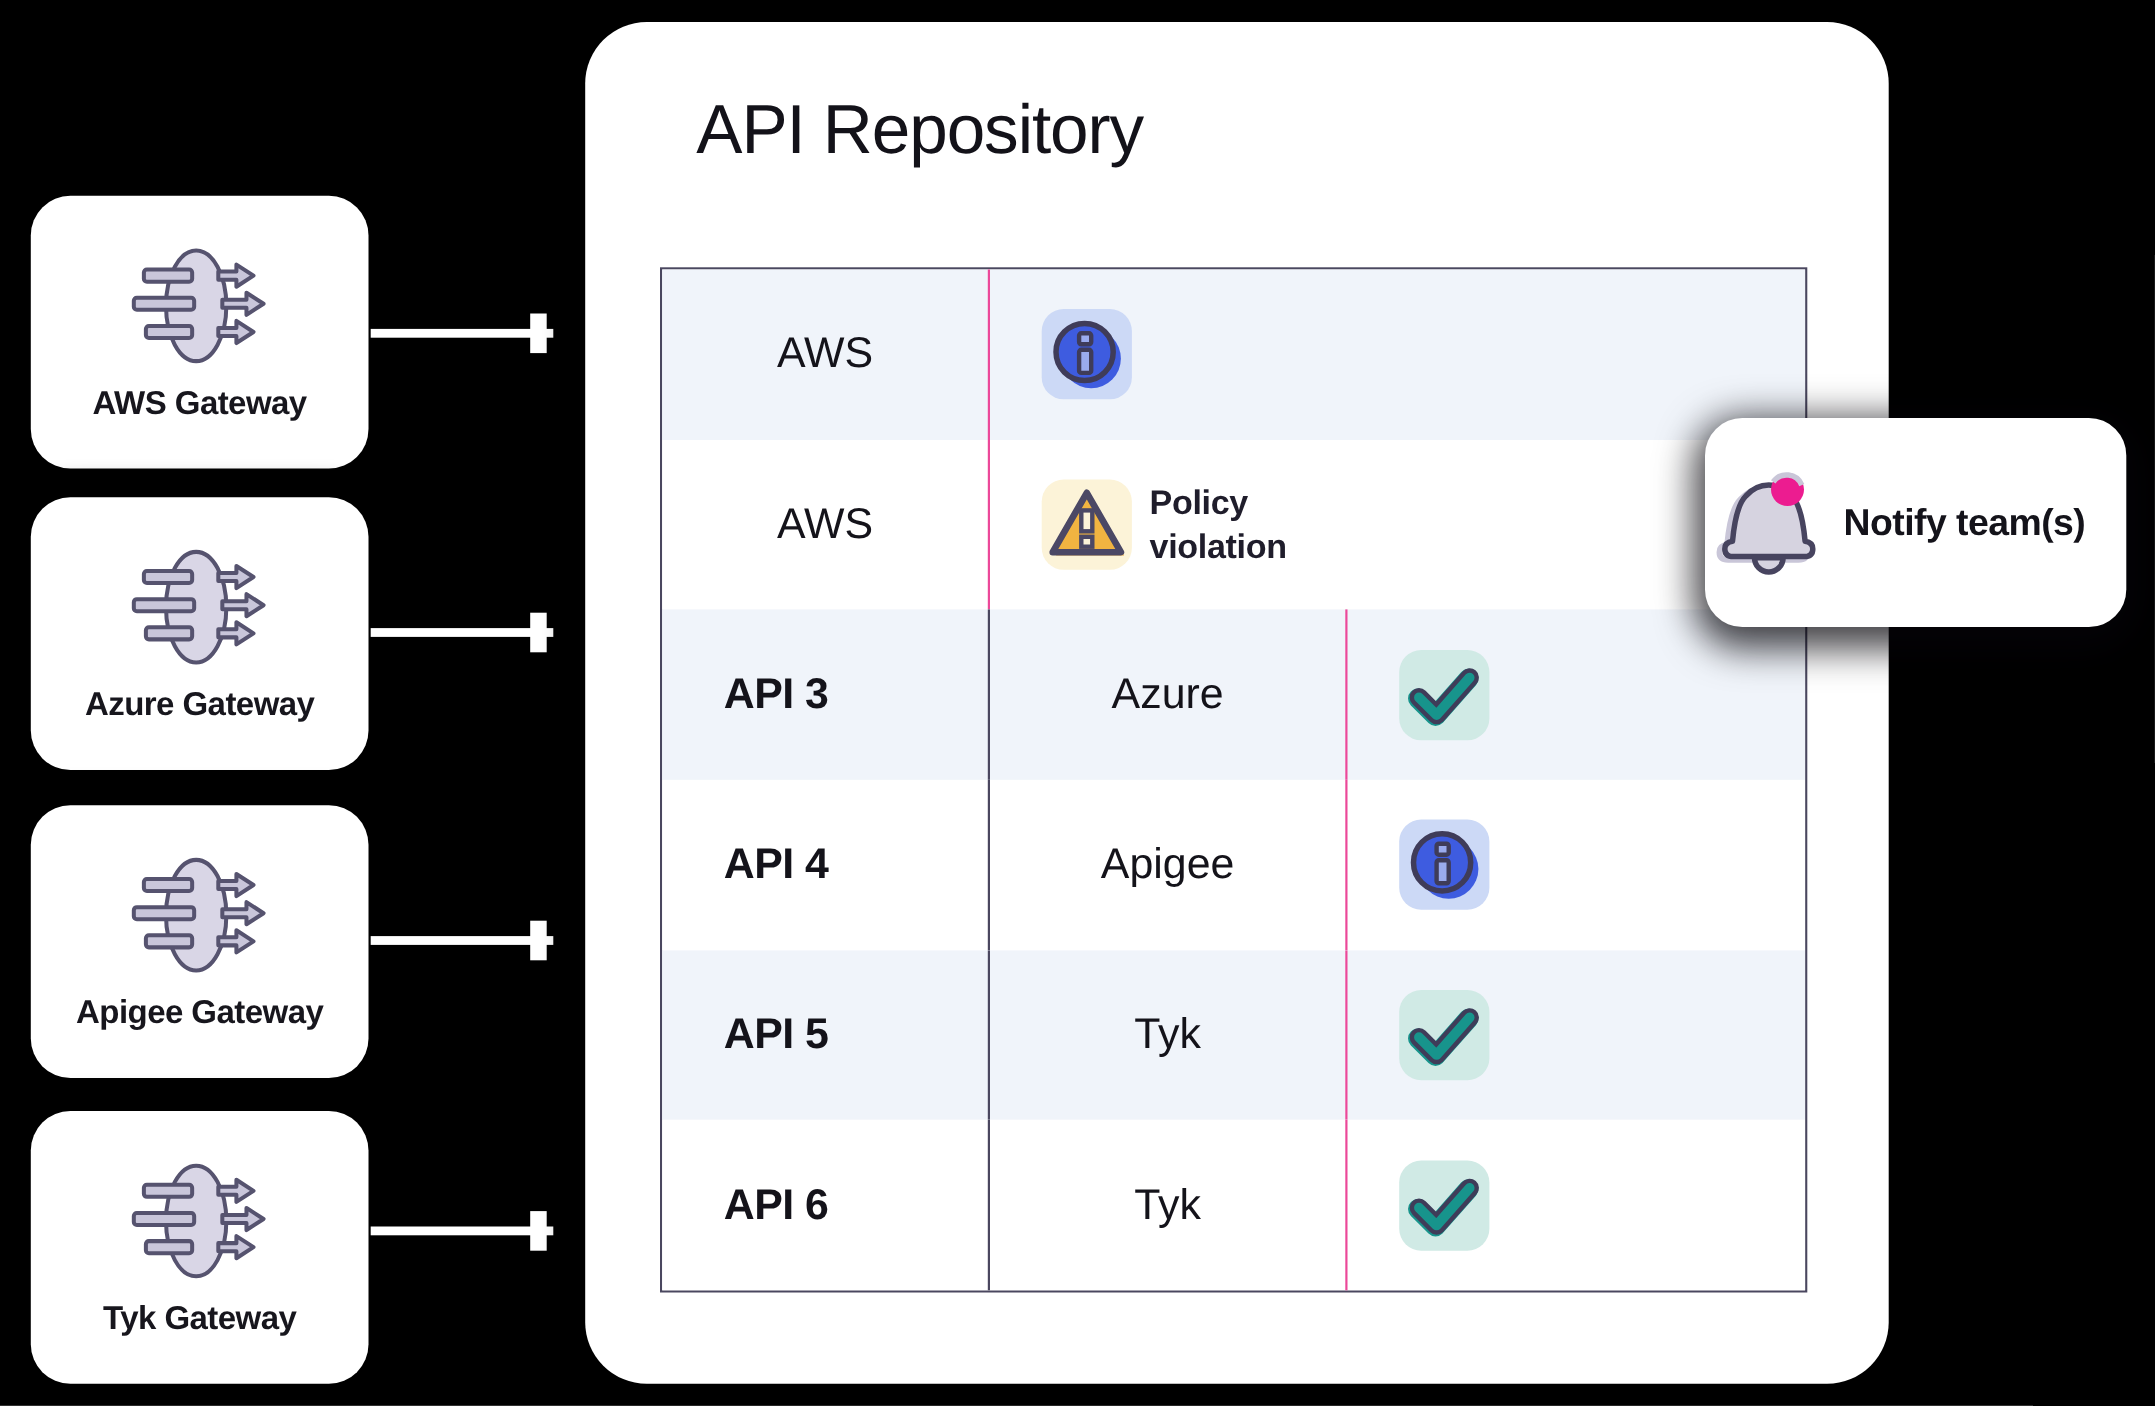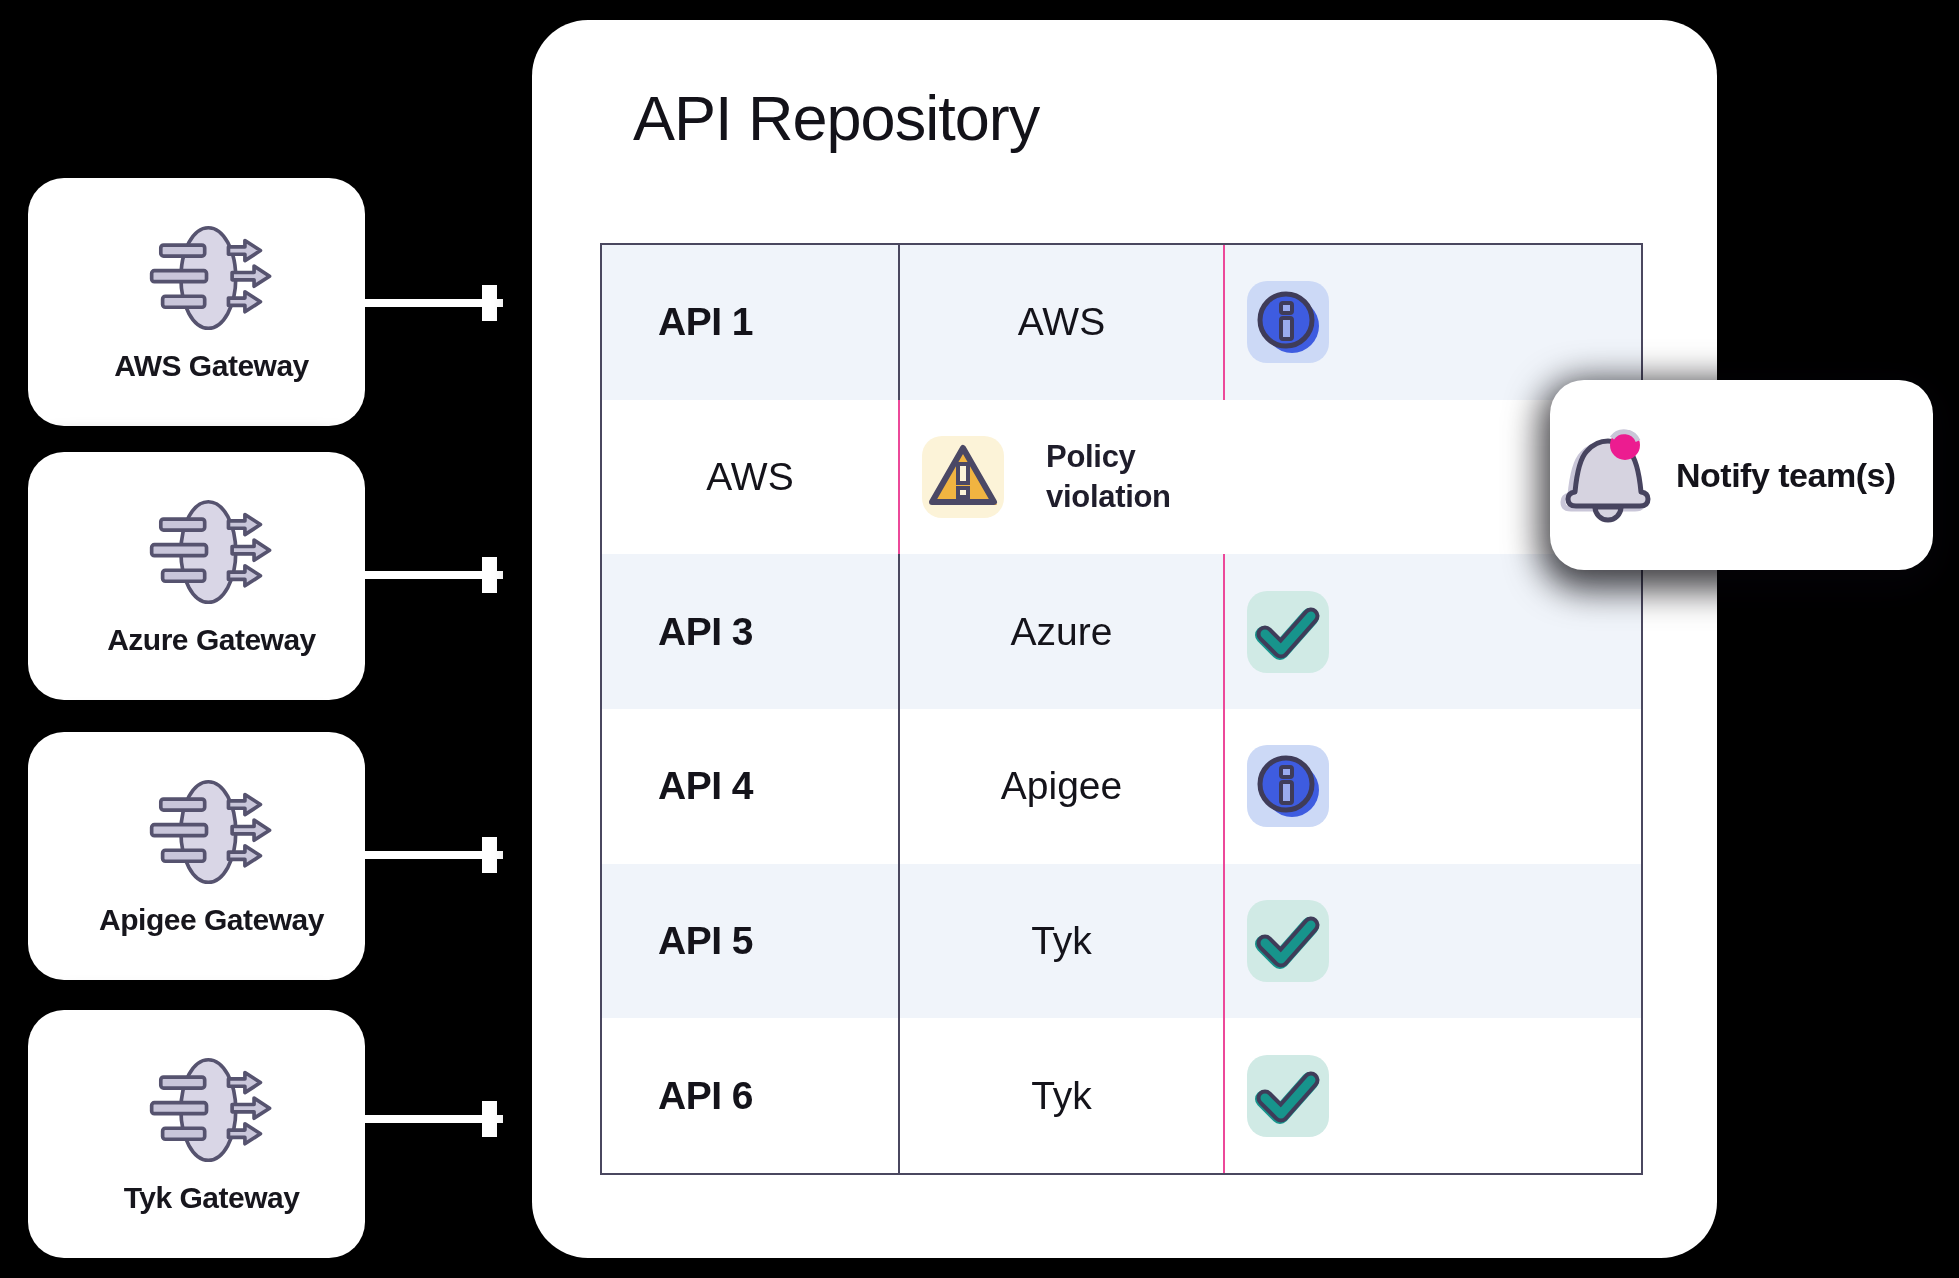--- a/index.html
+++ b/index.html
@@ -11,21 +11,20 @@
     font-family:"Liberation Sans", sans-serif;
     color:#14131a;
   }
   
   .gateway-card{
     position:absolute;left:28px;width:307px;height:248px;
     background:#fff;border-radius:36px;
     box-shadow:0 0 22px 8px rgba(0,0,0,0.9);
     display:flex;flex-direction:column;align-items:center;justify-content:center;
     gap:10px;
-    padding-left:30px;
   }
   .gateway-card .glabel{
     font-weight:bold;font-size:30px;color:#17161d;letter-spacing:-0.5px;
   }
   
   .connector{position:absolute;left:337px;width:166px;height:8px;background:#fff;}
   .connector .endcap{
     position:absolute;right:6px;top:-14px;width:15px;height:36px;background:#fff;
   }
   
@@ -48,21 +47,21 @@
   .trow:nth-child(even){background:#ffffff;}
   .cell{display:flex;align-items:center;box-sizing:border-box;}
   .c-api{
     padding-left:56px;font-weight:bold;font-size:39px;color:#14131a;
     border-right:2px solid #4a475f;letter-spacing:-0.5px;
   }
   .c-gw{
     justify-content:center;font-size:39px;color:#14131a;
     border-right:2px solid #ec4899;
   }
-  .c-status{padding-left:22px;gap:42px;}
+  .c-status{padding-left:47px;gap:16px;}
   .sicon{display:none;width:82px;height:82px;border-radius:20px;
          align-items:center;justify-content:center;flex:0 0 auto;}
   .i-info{background:#ccd9f6;}
   .i-warn{background:#fcf3d8;}
   .i-ok{background:#d0eae5;}
   .c-status[data-status="info"] .i-info{display:flex;}
   .c-status[data-status="warning"] .i-warn{display:flex;}
   .c-status[data-status="ok"] .i-ok{display:flex;}
   .note{
     font-weight:bold;font-size:31px;line-height:1.3;color:#1f1d2b;
@@ -160,21 +159,20 @@
 <div class="connector" style="top:1115px">
     <span class="endcap"></span>
   </div>
 
 <div class="panel">
   <div class="panel-title">API Repository</div>
 
   <div class="api-table">
 
     <div class="trow">
-      <div class="cell c-api">API 1</div>
       <div class="cell c-gw">AWS</div>
       <div class="cell c-status" data-status="info">
         <span class="sicon i-info">
           <svg width="82" height="82" viewBox="0 0 82 82">
             <circle cx="45" cy="45" r="27" fill="#3e5ce0"></circle>
             <circle cx="39" cy="39" r="26" fill="#3e5ce0" stroke="#3f3c59" stroke-width="5"></circle>
             <rect x="34" y="22" width="11" height="10" rx="2" fill="#9aabee" stroke="#3f3c59" stroke-width="4"></rect>
             <rect x="34" y="37" width="11" height="21" rx="2" fill="#9aabee" stroke="#3f3c59" stroke-width="4"></rect>
           </svg>
         </span>

